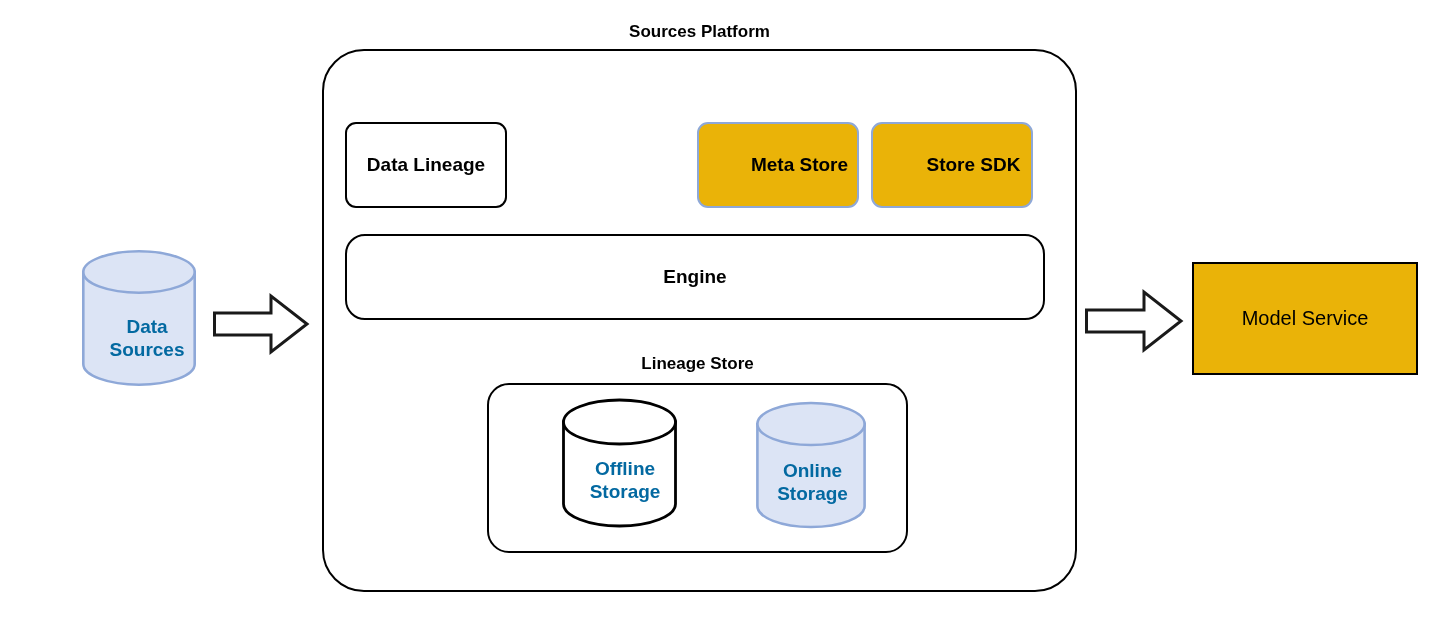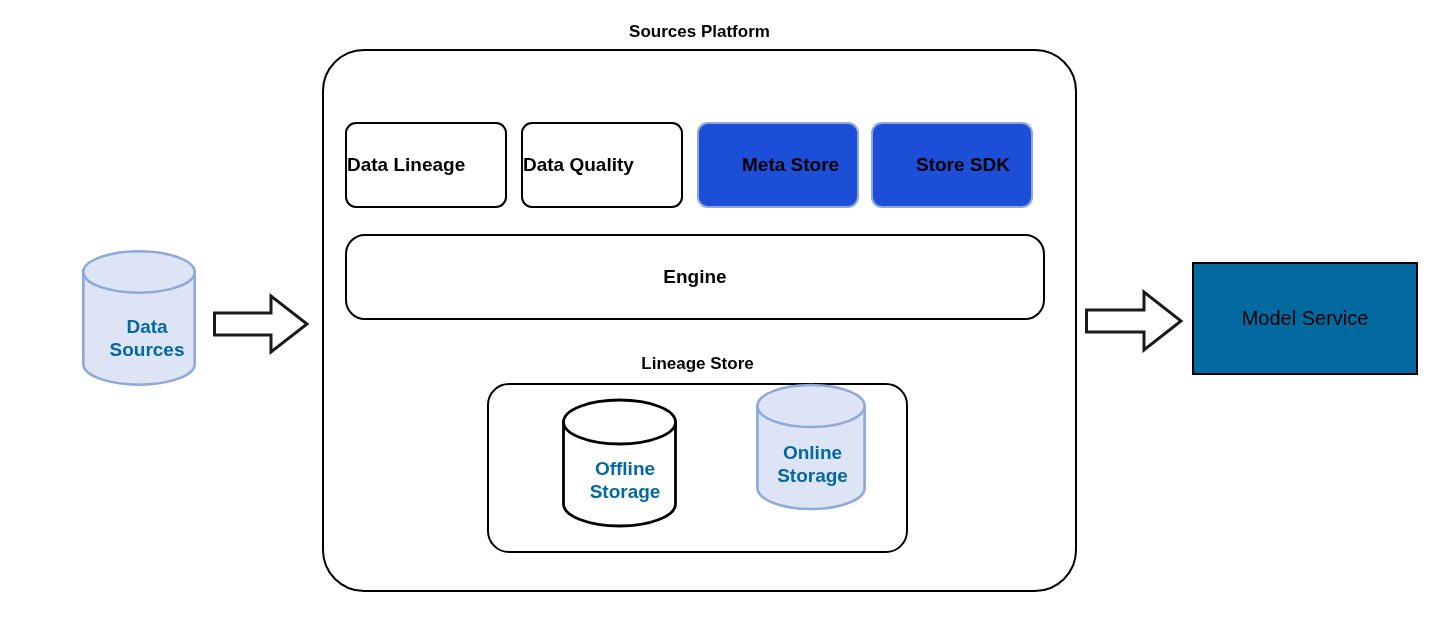--- a/index.html
+++ b/index.html
@@ -41,27 +41,27 @@
     position: absolute;
     top: 122px;
     width: 162px;
     height: 86px;
     border: 2.6px solid #000000;
     border-radius: 11px;
     background: #ffffff;
     box-sizing: border-box;
     display: flex;
     align-items: center;
-    justify-content: flex-start;
+    justify-content: center;
     font-weight: bold;
     font-size: 19px;
     color: #000000;
   }
   .chip.blue {
-    background: #1d4ed8;
+    background: #eab308;
     border-color: #8ea8d8;
     padding-left: 43px;
   }
 
   .engine-box {
     position: absolute;
     left: 345px;
     top: 234px;
     width: 700px;
     height: 86px;
@@ -89,21 +89,21 @@
     box-sizing: border-box;
   }
 
   .model-box {
     position: absolute;
     left: 1192px;
     top: 262px;
     width: 226px;
     height: 113px;
     border: 2.6px solid #000000;
-    background: #0369a1;
+    background: #eab308;
     box-sizing: border-box;
     display: flex;
     align-items: center;
     justify-content: center;
     font-weight: normal;
     font-size: 20px;
     color: #000000;
   }
 
   
@@ -147,23 +147,20 @@
   <div class="block-arrow" style="left:213px; top:294px;">
     <svg width="96" height="60" viewBox="0 0 96 60" aria-hidden="true">
       <path d="M1.5,19 L58,19 L58,2 L94,30 L58,58 L58,41 L1.5,41 Z" fill="#ffffff" stroke="#1a1a1a" stroke-width="3" stroke-linejoin="miter"></path>
     </svg>
   </div>
 
   <div class="chip" style="left:345px;">
     <span>Data Lineage</span>
   </div>
 
-  <div class="chip" style="left:521px;">
-    <span>Data Quality</span>
-  </div>
 
   <div class="chip blue" style="left:697px;">
     <span>Meta Store</span>
   </div>
 
   <div class="chip blue" style="left:871px;">
     <span>Store SDK</span>
   </div>
 
   <div class="engine-box">
@@ -176,21 +173,21 @@
 
   <div class="cyl" style="left:562px; top:398px; width:110px; height:130px;">
     <svg width="115" height="130" viewBox="0 0 115 130" aria-hidden="true">
       <path d="M1.5,24 L1.5,106 A56,22 0 0 0 113.5,106 L113.5,24 Z" fill="#ffffff" stroke="#000000" stroke-width="2.8"></path>
       <ellipse cx="57.5" cy="24" rx="56" ry="22" fill="#ffffff" stroke="#000000" stroke-width="2.8"></ellipse>
     </svg>
     <div class="cyl-label" style="top:60px; font-size:19px;">Offline
 Storage</div>
   </div>
 
-  <div class="cyl" style="left:756px; top:382px; width:97px; height:130px;">
+  <div class="cyl" style="left:756px; top:400px; width:97px; height:130px;">
     <svg width="110" height="130" viewBox="0 0 110 130" aria-hidden="true">
       <path d="M1.4,24 L1.4,106 A53.6,21 0 0 0 108.6,106 L108.6,24 Z" fill="#dce4f5" stroke="#8ea8d8" stroke-width="2.6"></path>
       <ellipse cx="55" cy="24" rx="53.6" ry="21" fill="#dce4f5" stroke="#8ea8d8" stroke-width="2.6"></ellipse>
     </svg>
     <div class="cyl-label" style="top:60px; font-size:19px;">Online
 Storage</div>
   </div>
 
   <div class="block-arrow" style="left:1085px; top:290px;">
     <svg width="98" height="62" viewBox="0 0 98 62" aria-hidden="true">

